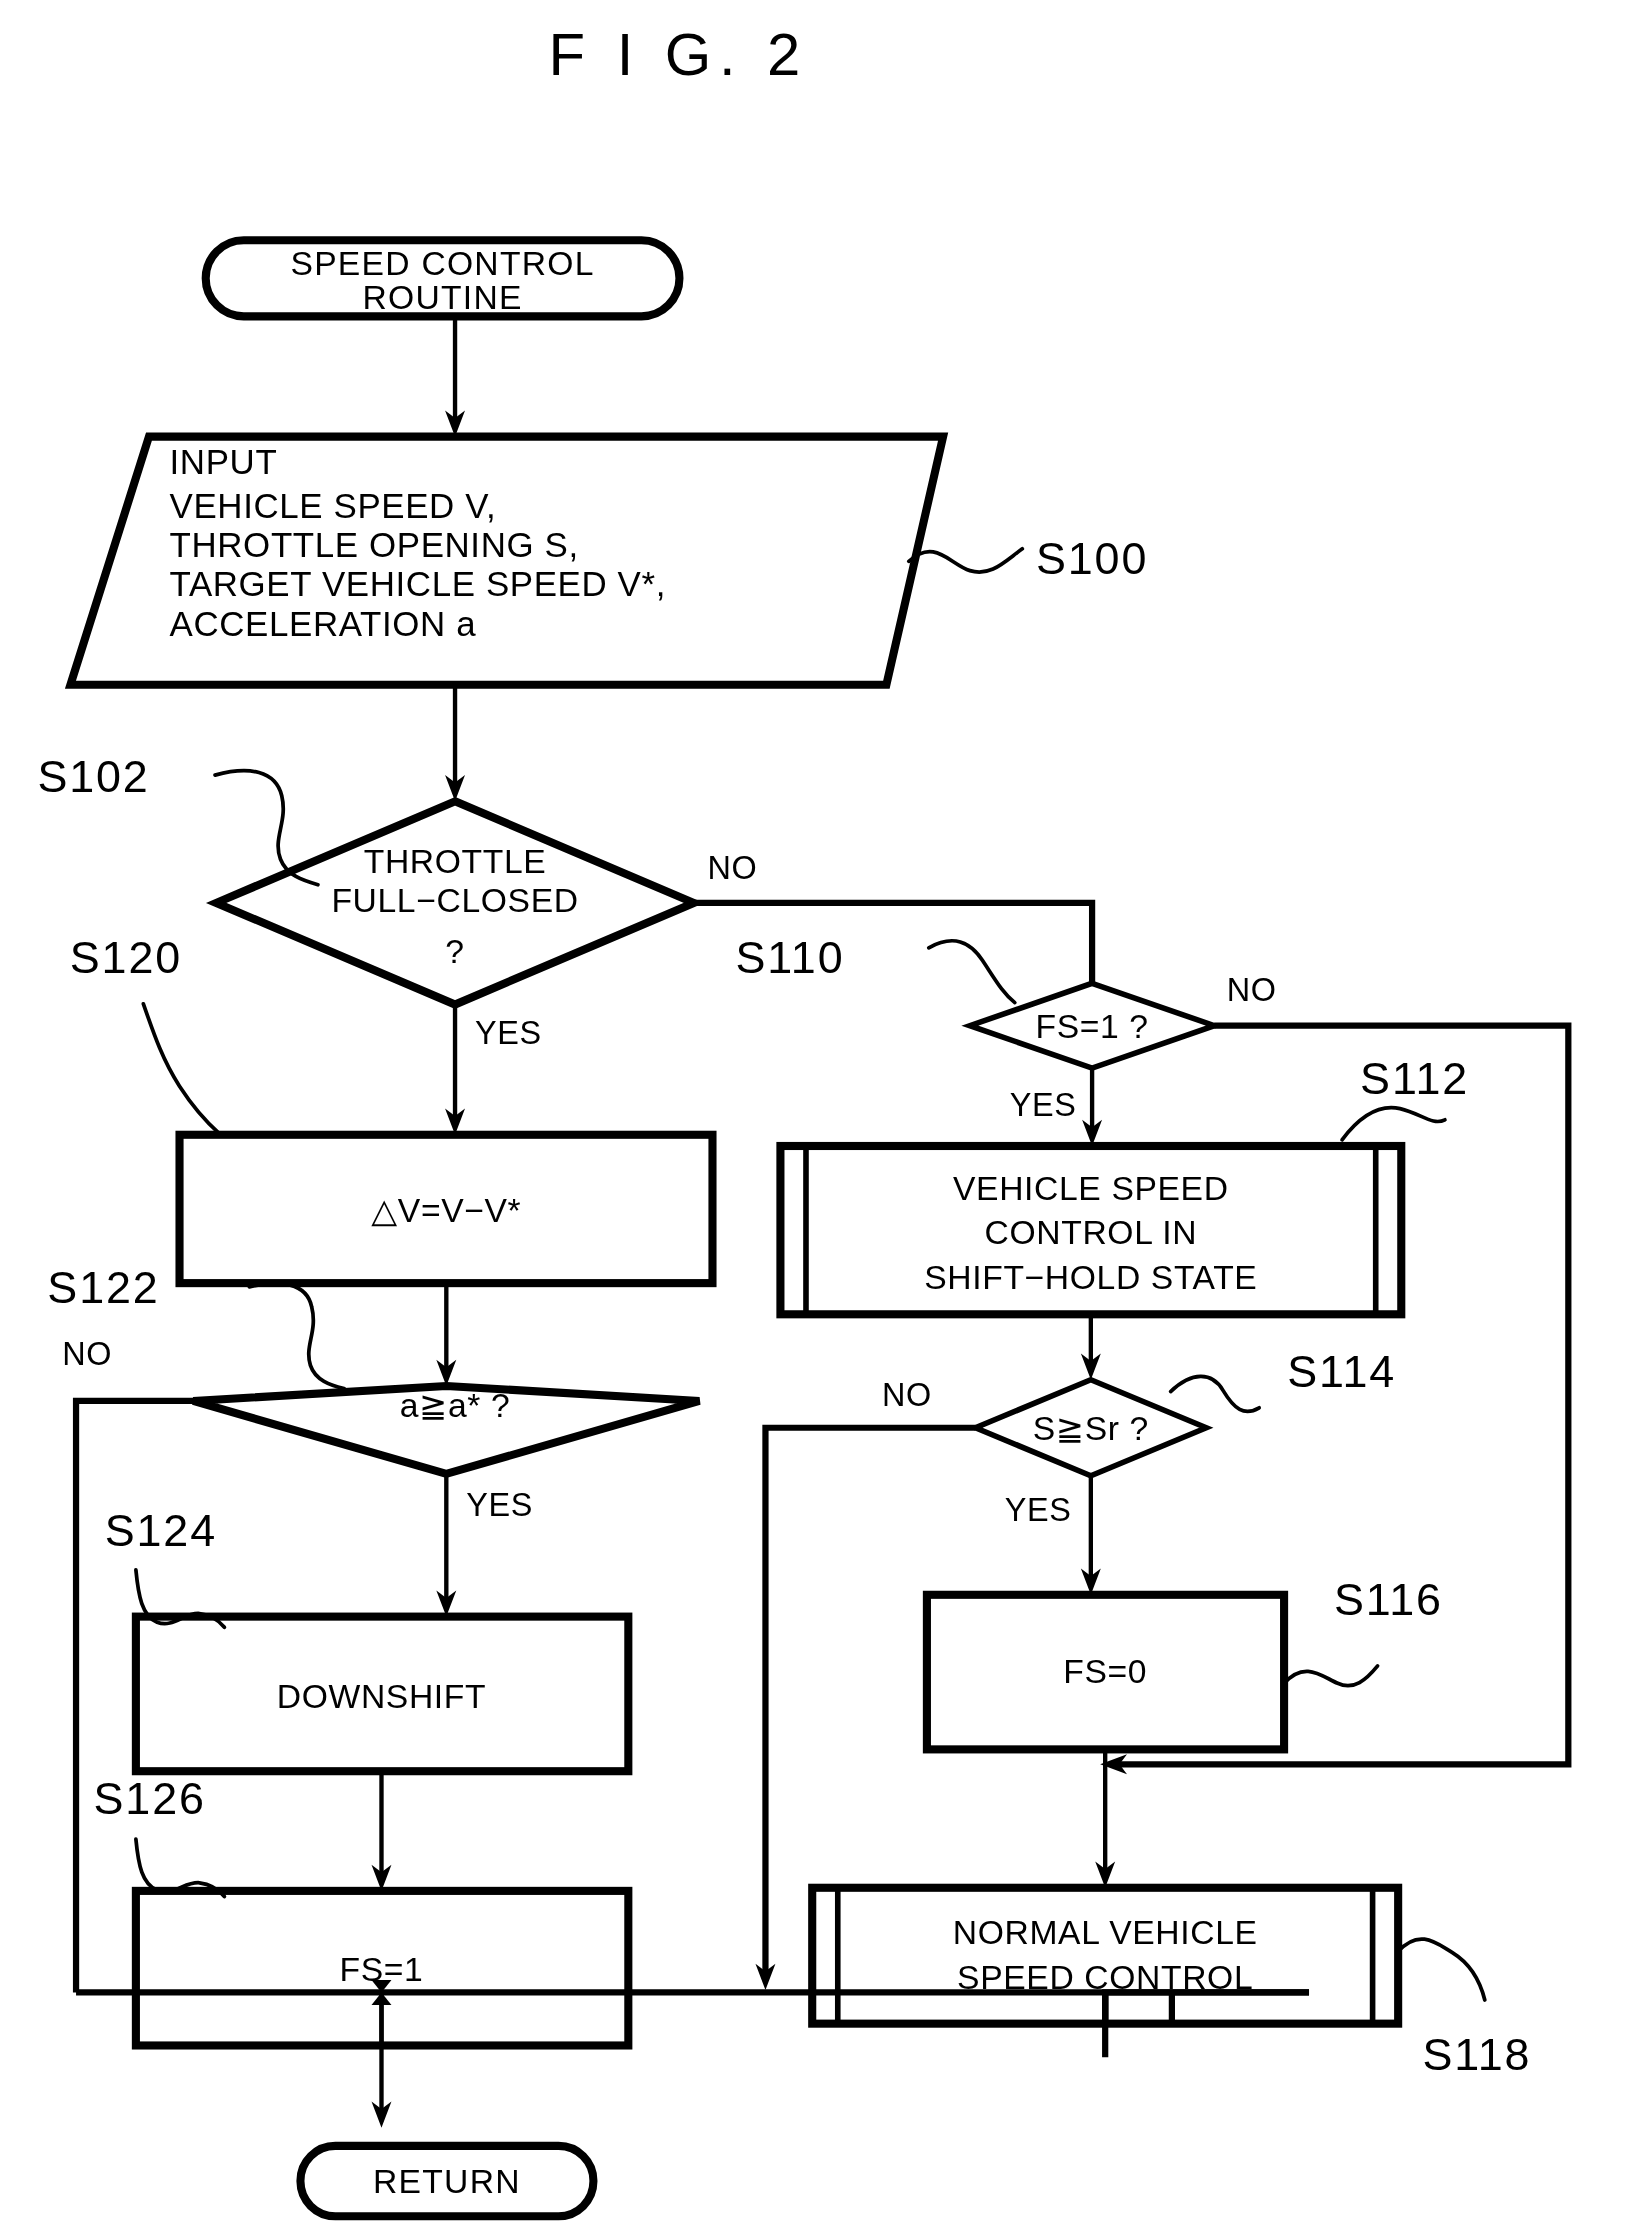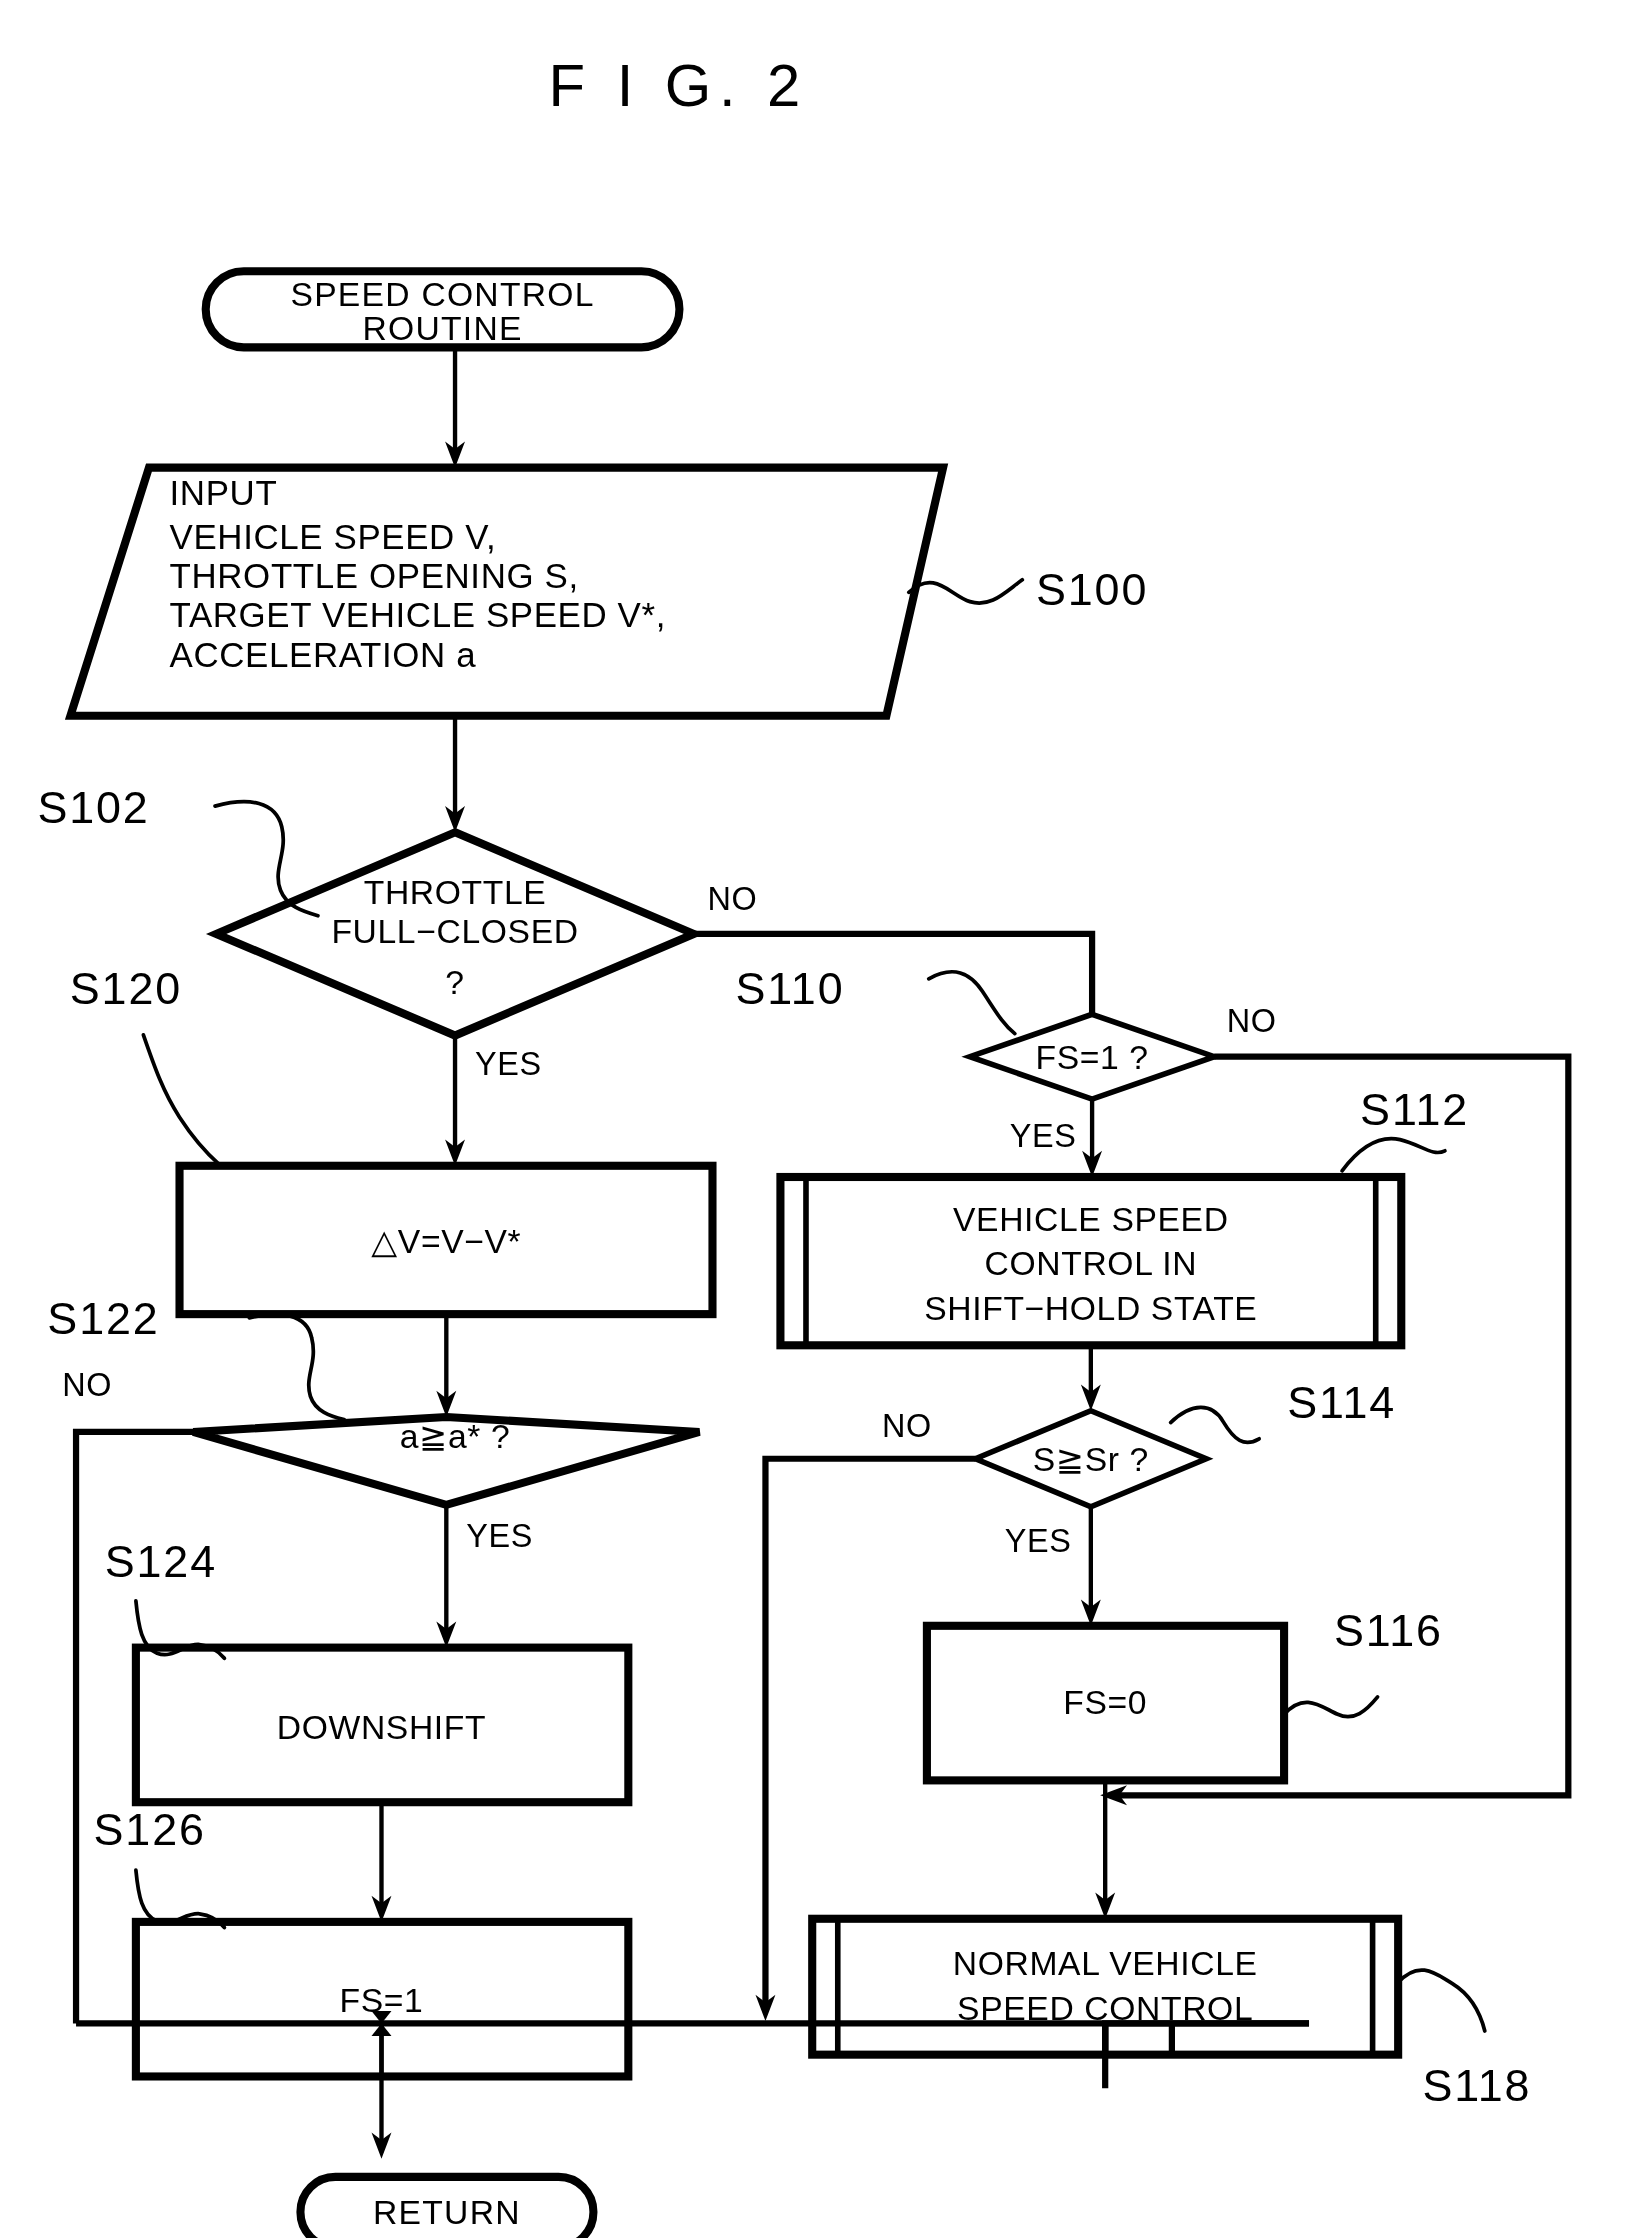--- a/index.html
+++ b/index.html
@@ -12,21 +12,20 @@
     height: 2239px;
     font-family: "Liberation Sans", sans-serif;
     color: #000000;
     overflow: hidden;
   }
   #figure-root {
     position: relative;
     width: 1645px;
     height: 1785px;
     background: #ffffff;
-    margin-top: 31px;
   }
   svg#flow {
     position: absolute;
     top: 0;
     left: 0;
     width: 1645px;
     height: 2239px;
     display: block;
   }
   .shape-stroke {

